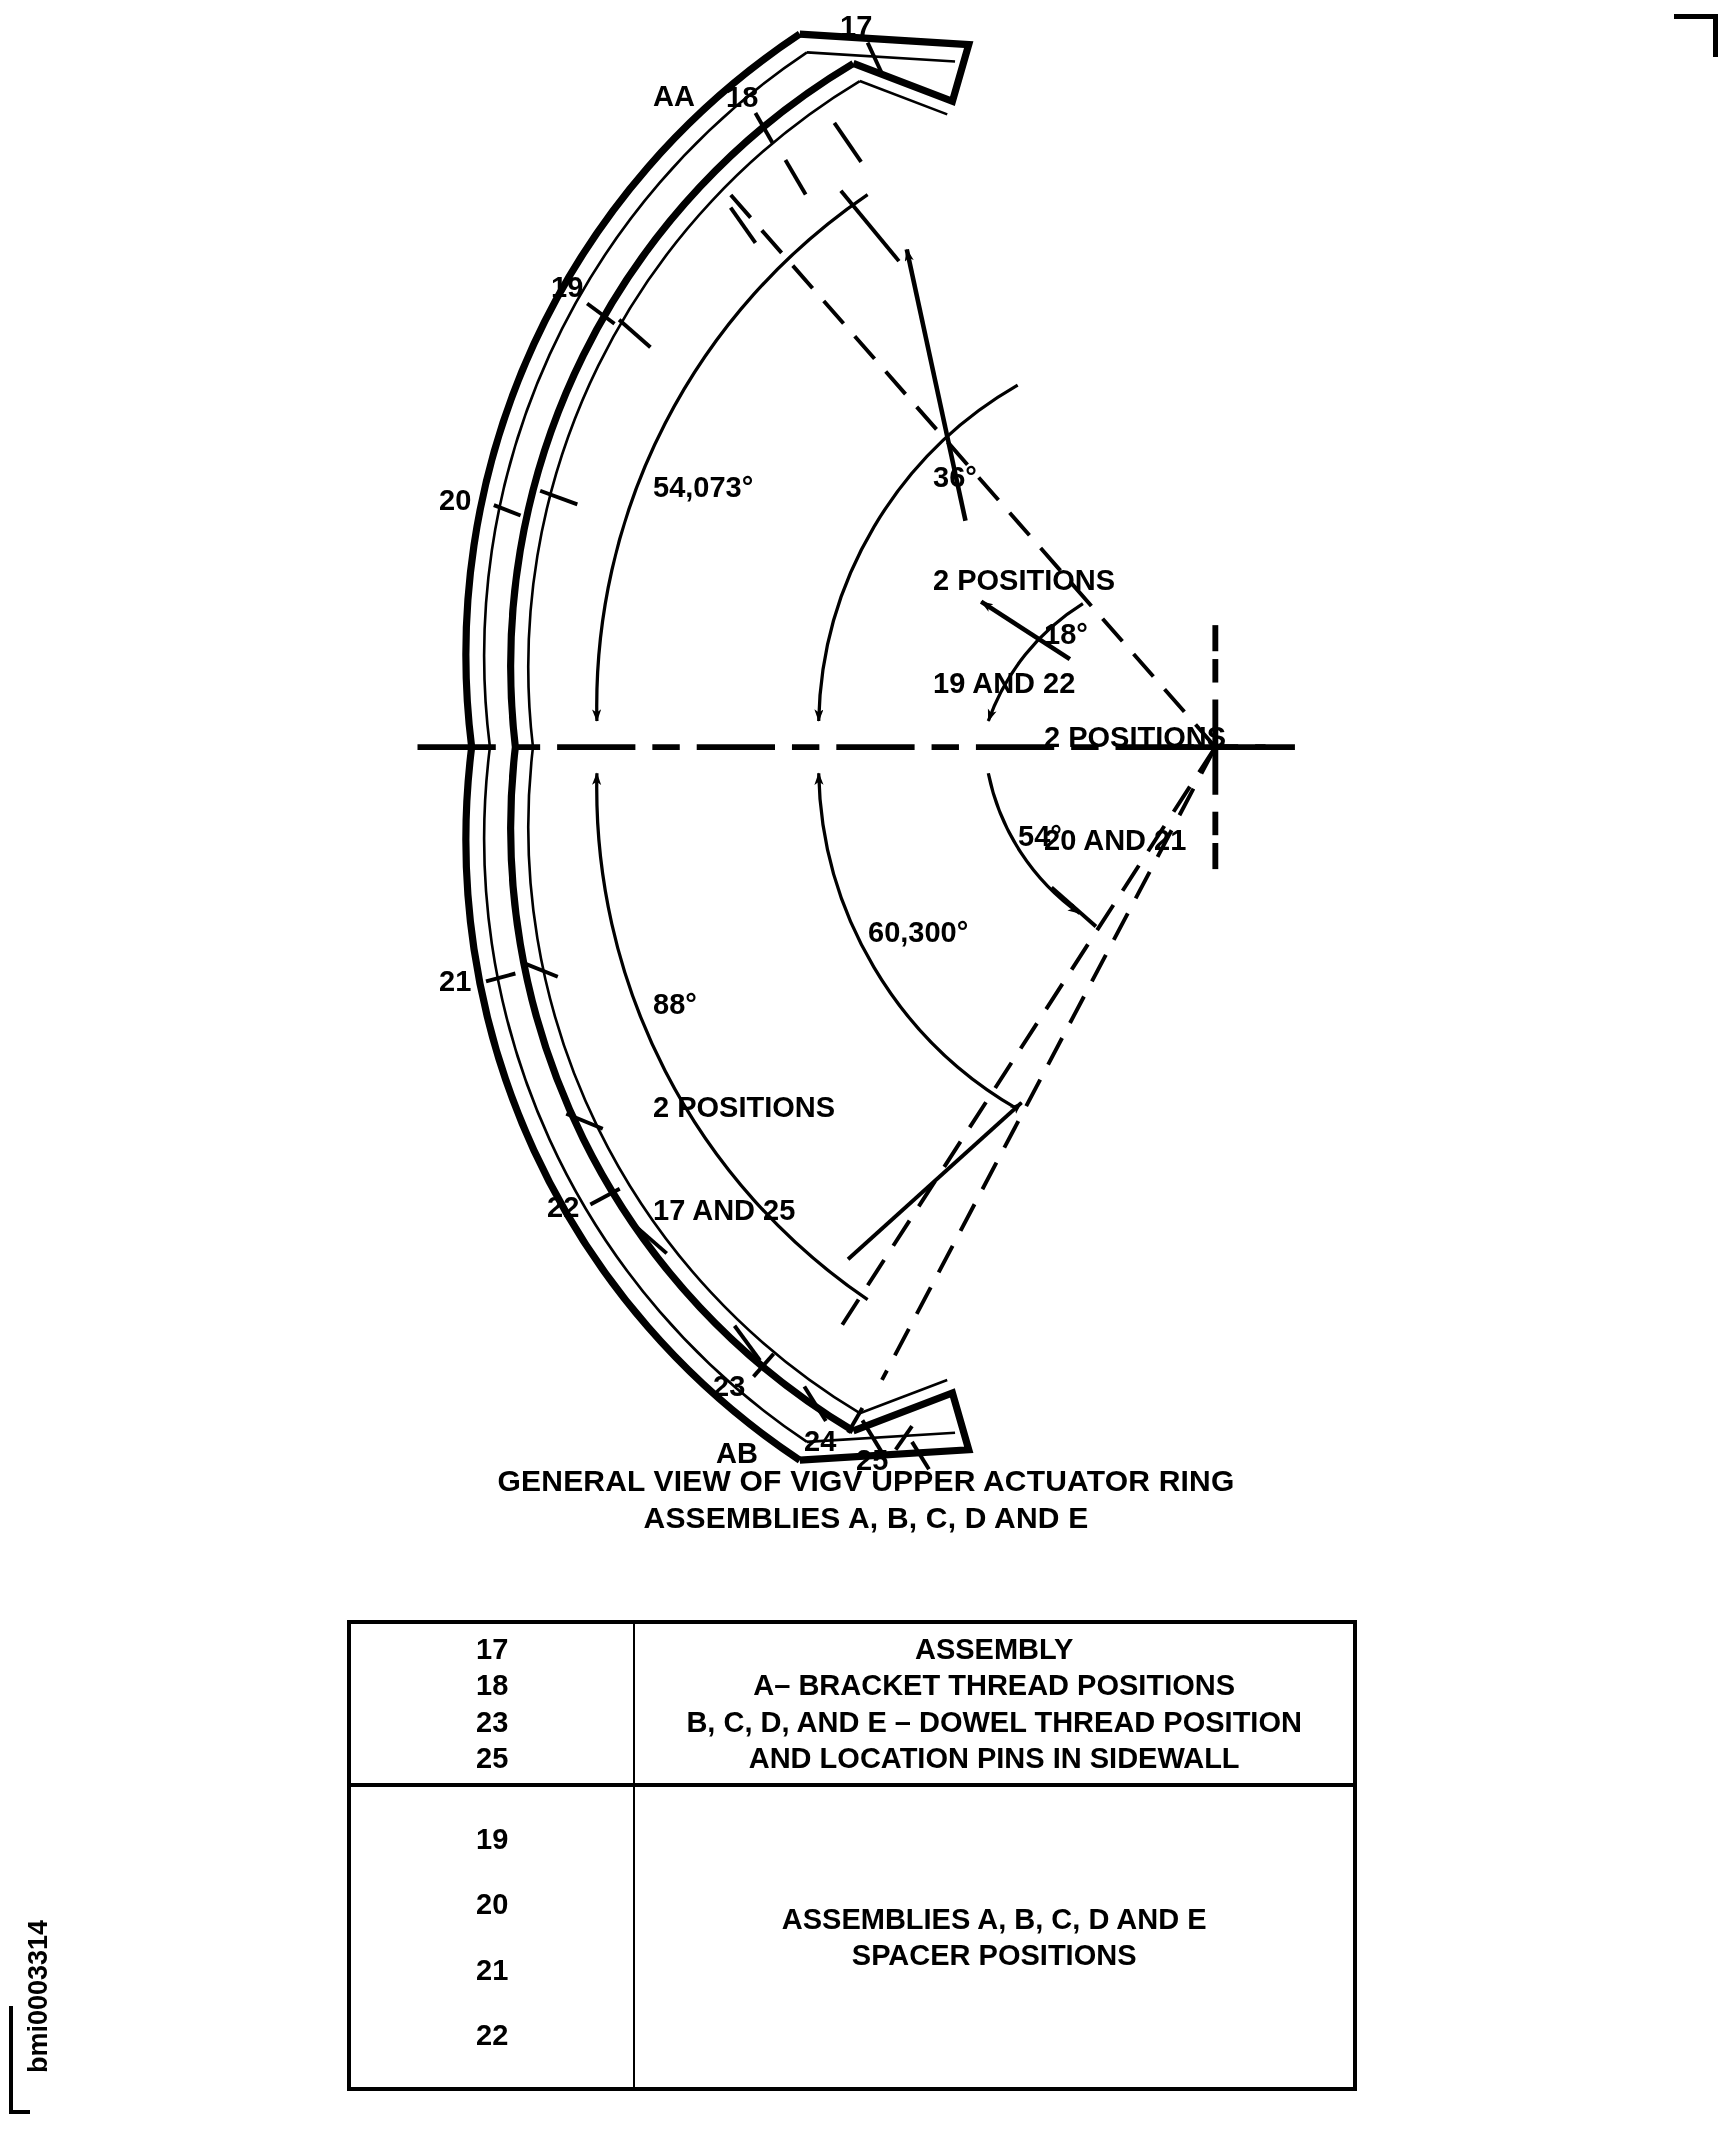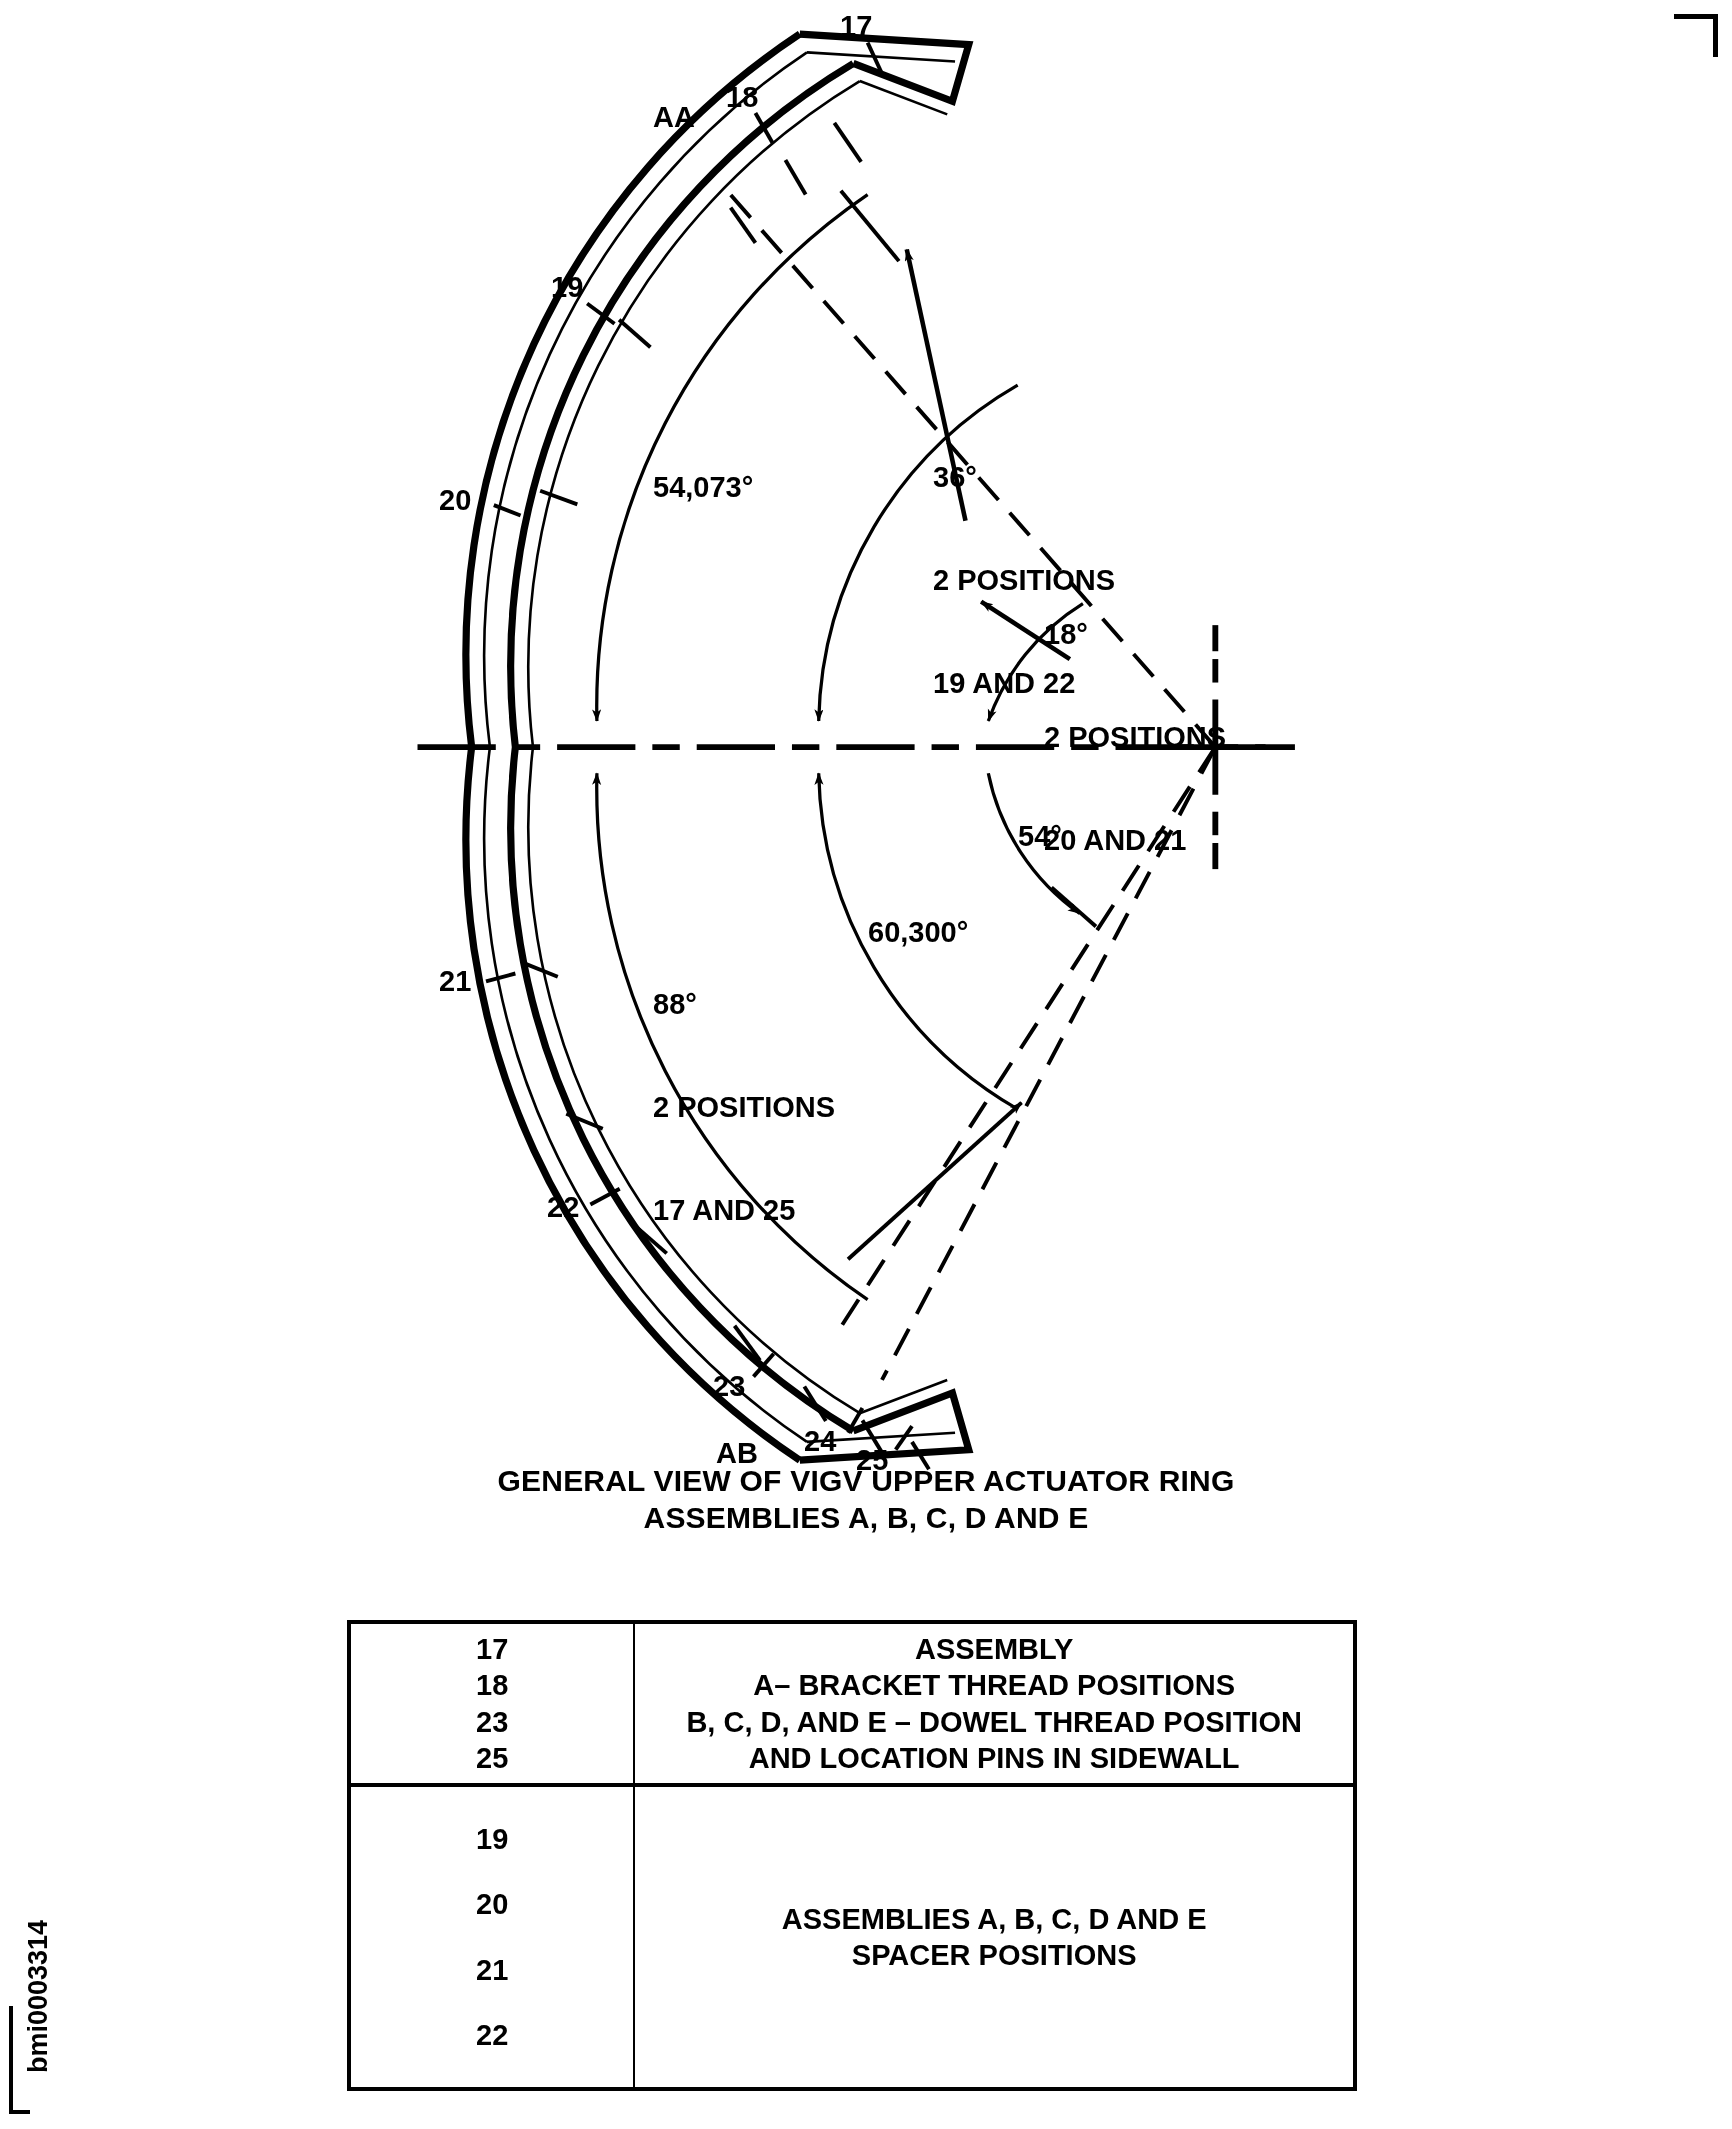--- a/index.html
+++ b/index.html
@@ -154,21 +154,21 @@
   <div class="lbl num" style="left:840px;top:9px;">17</div>
   <div class="lbl num" style="left:726px;top:80px;">18</div>
   <div class="lbl num" style="left:551px;top:270px;">19</div>
   <div class="lbl num" style="left:439px;top:483px;">20</div>
   <div class="lbl num" style="left:439px;top:964px;">21</div>
   <div class="lbl num" style="left:547px;top:1190px;">22</div>
   <div class="lbl num" style="left:713px;top:1369px;">23</div>
   <div class="lbl num" style="left:804px;top:1424px;">24</div>
   <div class="lbl num" style="left:856px;top:1443px;">25</div>
 
-  <div class="lbl sect" style="left:653px;top:100px;">AA</div>
+  <div class="lbl sect" style="left:653px;top:79px;">AA</div>
   <div class="lbl sect" style="left:716px;top:1436px;">AB</div>
 
   <div class="lbl ann" style="left:653px;top:470px;">54,073°</div>
   <div class="lbl ann" style="left:868px;top:907px;margin-top:8px;">60,300°</div>
   <div class="lbl ann" style="left:1018px;top:819px;">54°</div>
 
   <div class="lbl ann" style="left:933px;top:392px;width:248px;">
     <div>36°</div>
     <div>2 POSITIONS</div>
     <div>19 AND 22</div>

